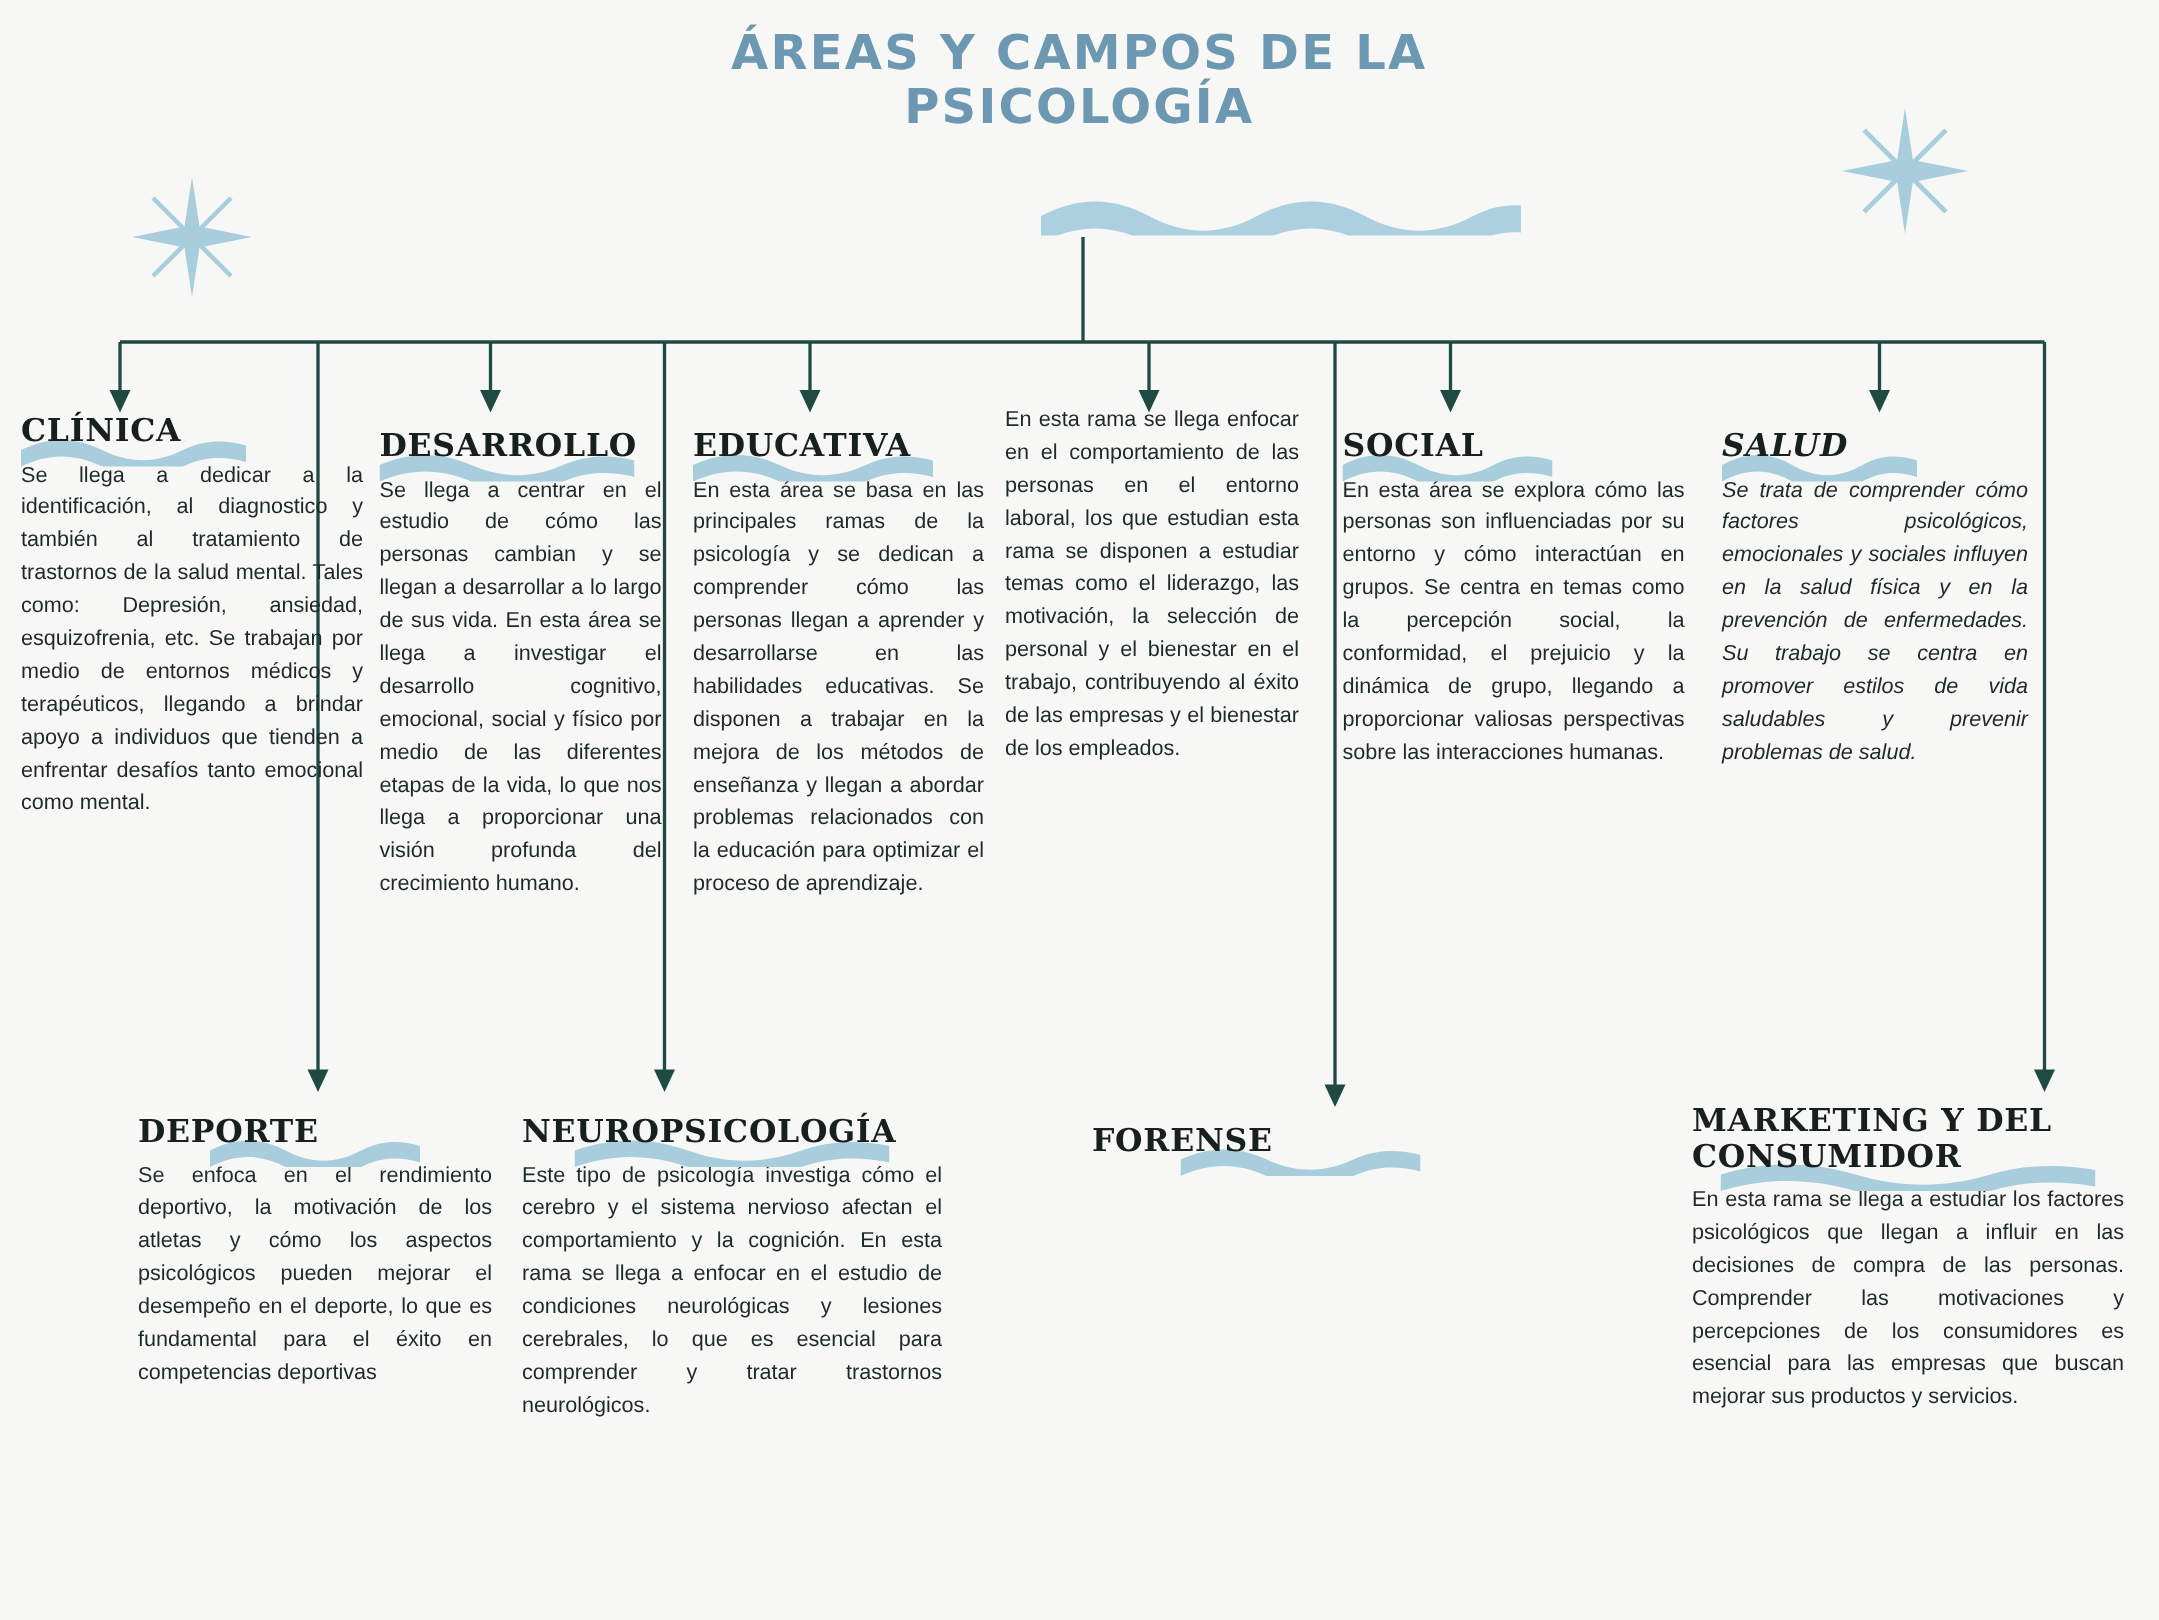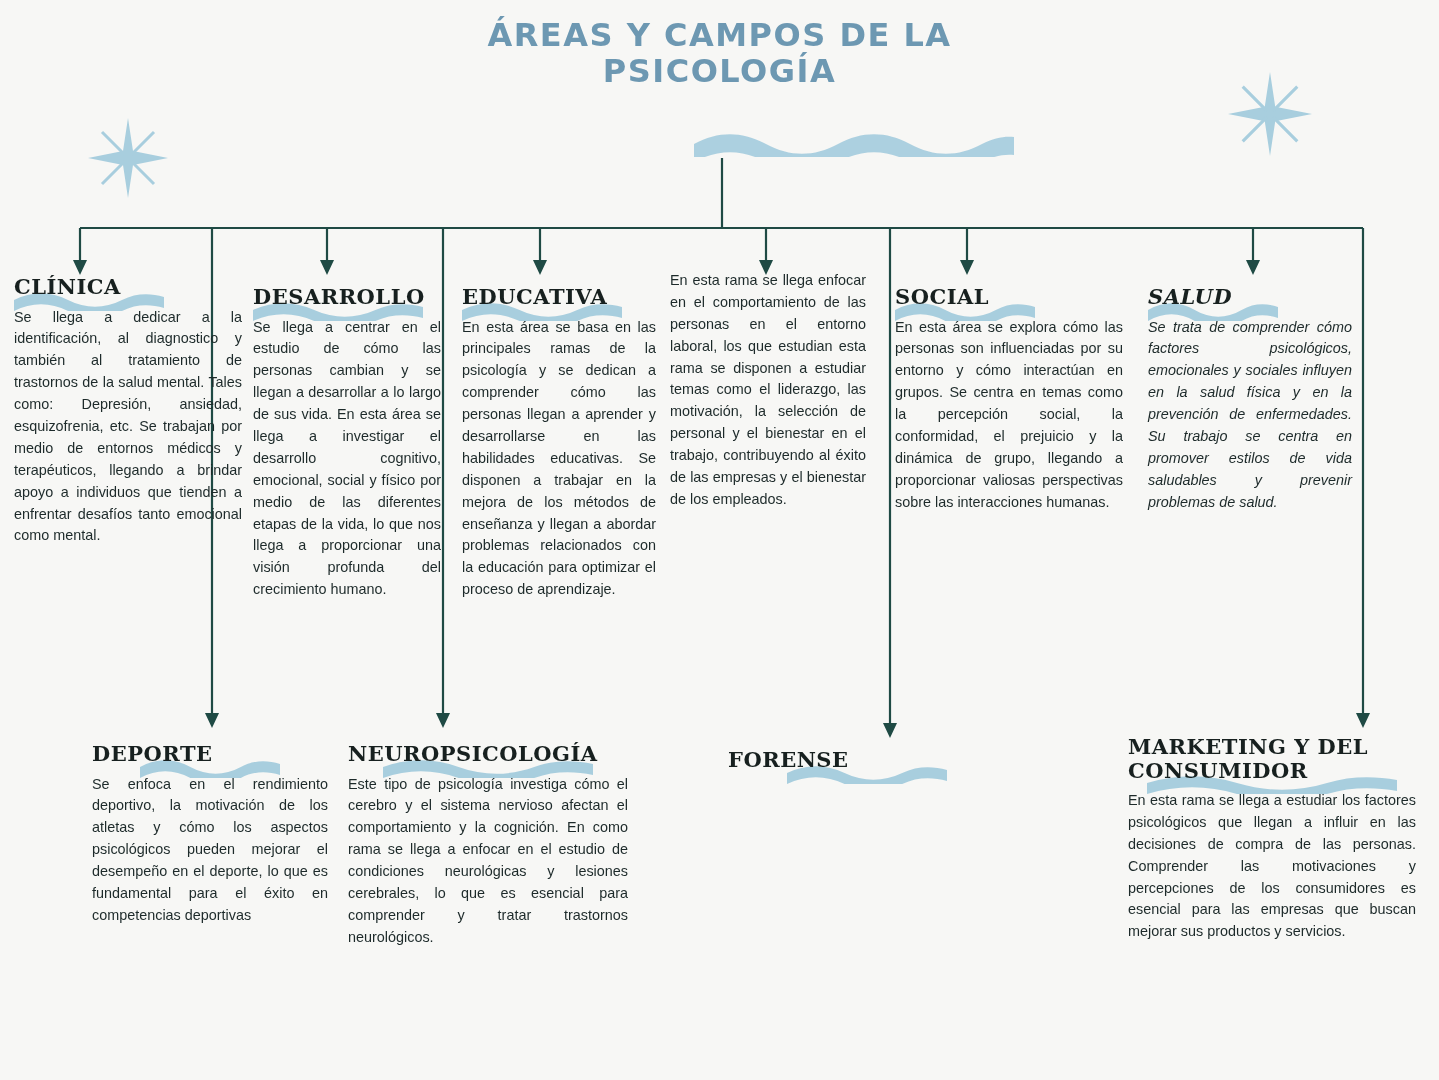--- a/index.html
+++ b/index.html
@@ -217,21 +217,21 @@
   <span class="node-body">Se enfoca en el rendimiento deportivo, la motivación de los atletas y cómo los aspectos psicológicos pueden mejorar el desempeño en el deporte, lo que es fundamental para el éxito en competencias deportivas</span>
 </div>
 
 <div class="node" style="left:348px; top:742px; width:280px;">
   <div class="node-head center-head">
     <span class="node-title">NEUROPSICOLOGÍA</span>
     <svg class="head-swoosh" width="210" height="20" viewBox="0 0 150 20" preserveAspectRatio="none" aria-hidden="true">
       <path d="M0,9 C18,0 36,0 54,9 C72,18 90,18 108,9 C122,2 136,2 150,6 L150,17 C136,13 122,13 108,20 C90,29 72,29 54,20 C36,11 18,11 0,20 Z" fill="#a8cede"></path>
     </svg>
   </div>
-  <span class="node-body">Este tipo de psicología investiga cómo el cerebro y el sistema nervioso afectan el comportamiento y la cognición. En como rama se llega a enfocar en el estudio de condiciones neurológicas y lesiones cerebrales, lo que es esencial para comprender y tratar trastornos neurológicos.</span>
+  <span class="node-body">Este tipo de psicología investiga cómo el cerebro y el sistema nervioso afectan el comportamiento y la cognición. En esta rama se llega a enfocar en el estudio de condiciones neurológicas y lesiones cerebrales, lo que es esencial para comprender y tratar trastornos neurológicos.</span>
 </div>
 
 <div class="node" style="left:728px; top:748px; width:278px;">
   <div class="node-head center-head">
     <span class="node-title">FORENSE</span>
     <svg class="head-swoosh" width="160" height="20" viewBox="0 0 150 20" preserveAspectRatio="none" aria-hidden="true">
       <path d="M0,9 C18,0 36,0 54,9 C72,18 90,18 108,9 C122,2 136,2 150,6 L150,17 C136,13 122,13 108,20 C90,29 72,29 54,20 C36,11 18,11 0,20 Z" fill="#a8cede"></path>
     </svg>
   </div>
 </div>

